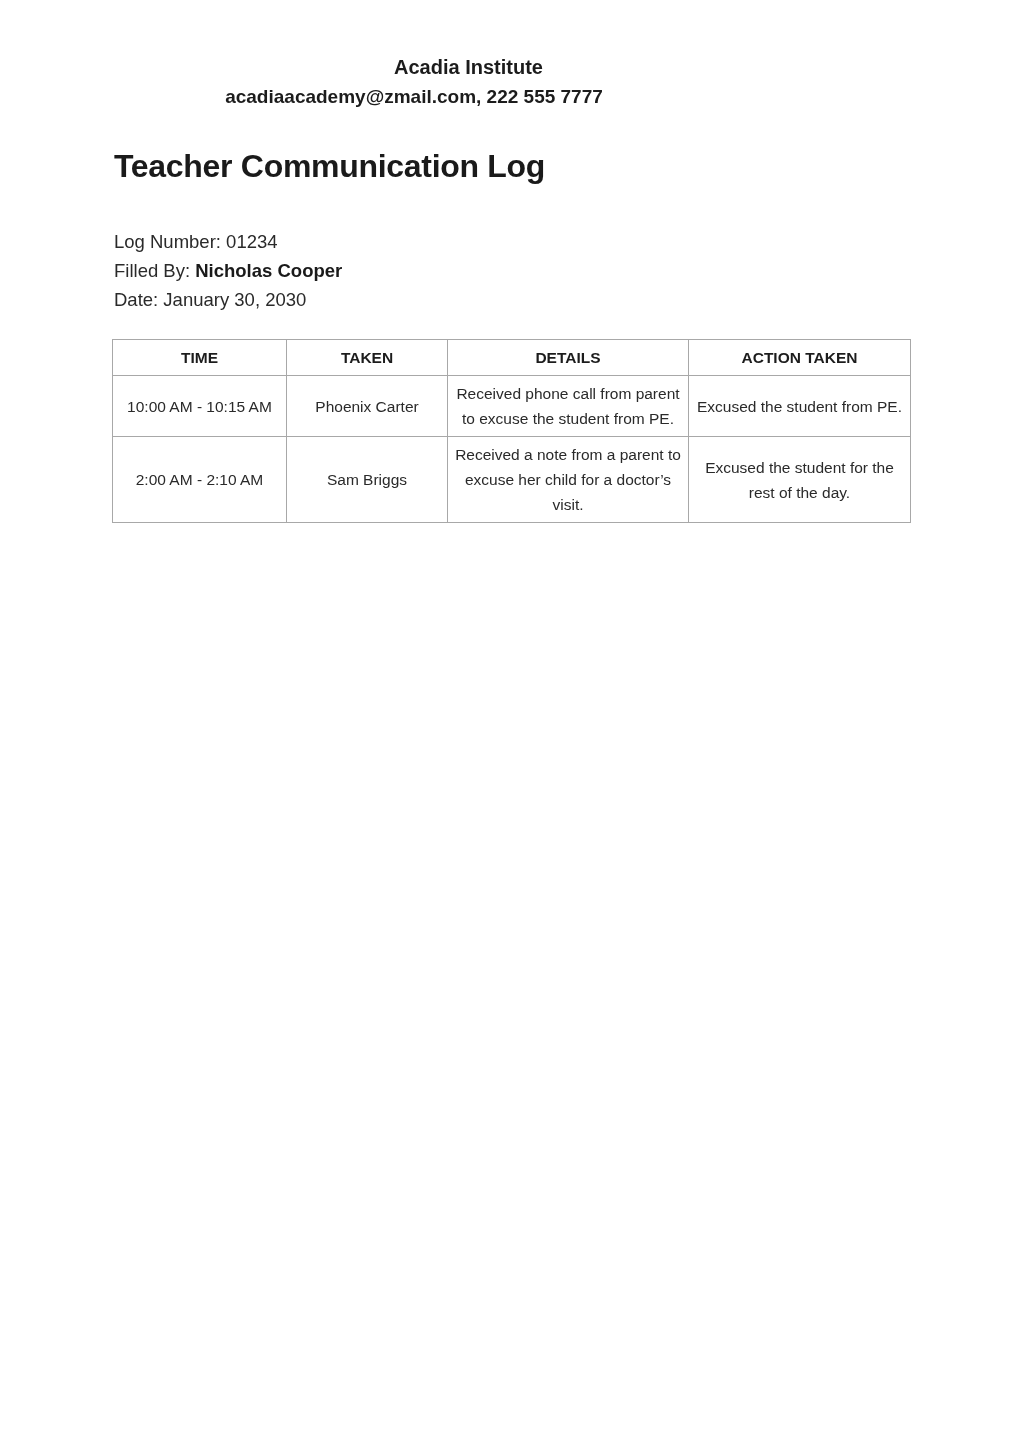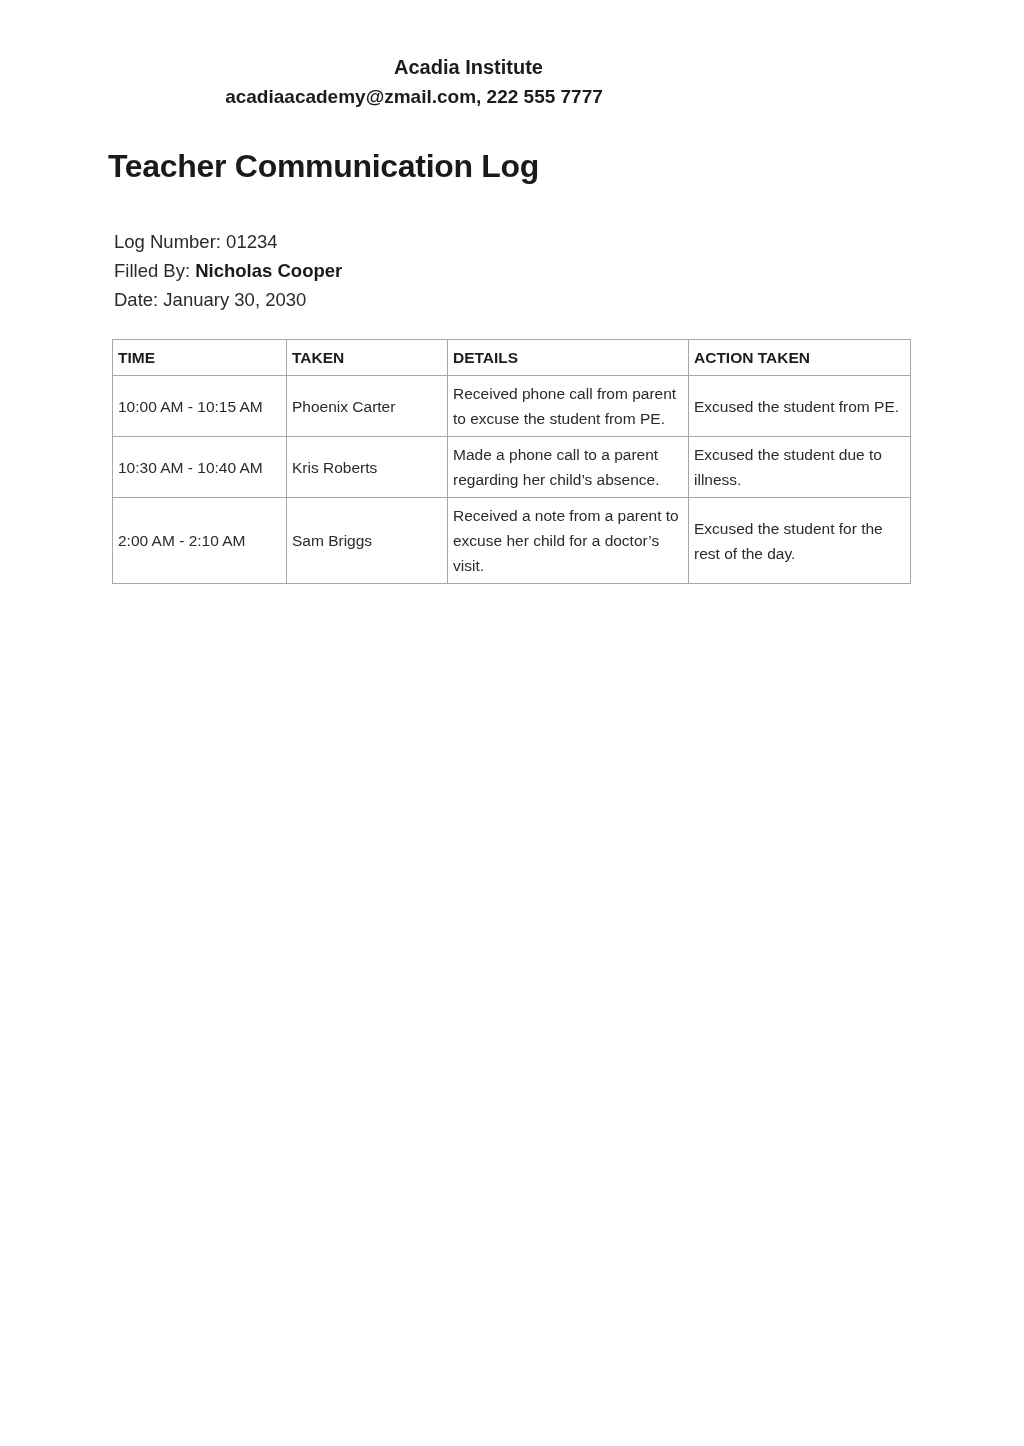--- a/index.html
+++ b/index.html
@@ -9,34 +9,34 @@
   }
   .org-name {
     position: absolute; top: 53px; left: 0; width: 937px; text-align: center;
     font-size: 20px; font-weight: 600; color: #1c1c1c; line-height: 28px;
   }
   .org-contact {
     position: absolute; top: 83px; left: 0; width: 828px; text-align: center;
     font-size: 19px; font-weight: 600; color: #1c1c1c; line-height: 28px;
   }
   .doc-title {
-    position: absolute; top: 145px; left: 108px;
+    position: absolute; top: 145px; left: 114px;
     font-size: 32px; font-weight: 600; color: #1a1a1a; line-height: 42px; letter-spacing: -0.3px;
   }
   .meta-line {
     position: absolute; left: 114px; font-size: 18.5px; color: #2a2a2a; line-height: 26px; margin-top: 12px;
   }
   .meta-line .val-bold { font-weight: 600; color: #1a1a1a; }
   .log-table {
     position: absolute; top: 339px; left: 112px; width: 798px;
     border-collapse: collapse; table-layout: fixed;
     font-size: 15.5px; color: #2a2a2a;
   }
   .log-table th, .log-table td {
-    border: 1px solid #a8a8a8; text-align: left; vertical-align: middle;
+    border: 1px solid #a8a8a8; text-align: center; vertical-align: middle;
     padding: 4px 5px; line-height: 25px;
   }
   .log-table th { font-weight: 600; color: #1c1c1c; height: 27px; }
   .log-table tr.r1 td, .log-table tr.r2 td { height: 52px; }
   .log-table tr.r3 td { height: 77px; }
 </style>
 </head>
 <body>
 
 <div class="org-name">Acadia Institute</div>
@@ -72,26 +72,20 @@
       <th>ACTION TAKEN</th>
     </tr>
   </thead>
   <tbody>
     <tr class="r1">
       <td>10:00 AM - 10:15 AM</td>
       <td>Phoenix Carter</td>
       <td>Received phone call from parent to excuse the student from PE.</td>
       <td>Excused the student from PE.</td>
     </tr>
-    <tr class="r2">
-      <td>10:30 AM - 10:40 AM</td>
-      <td>Kris Roberts</td>
-      <td>Made a phone call to a parent regarding her child’s absence.</td>
-      <td>Excused the student due to illness.</td>
-    </tr>
     <tr class="r3">
       <td>2:00 AM - 2:10 AM</td>
       <td>Sam Briggs</td>
       <td>Received a note from a parent to excuse her child for a doctor’s visit.</td>
       <td>Excused the student for the rest of the day.</td>
     </tr>
   </tbody>
 </table>
 
 </body></html>

